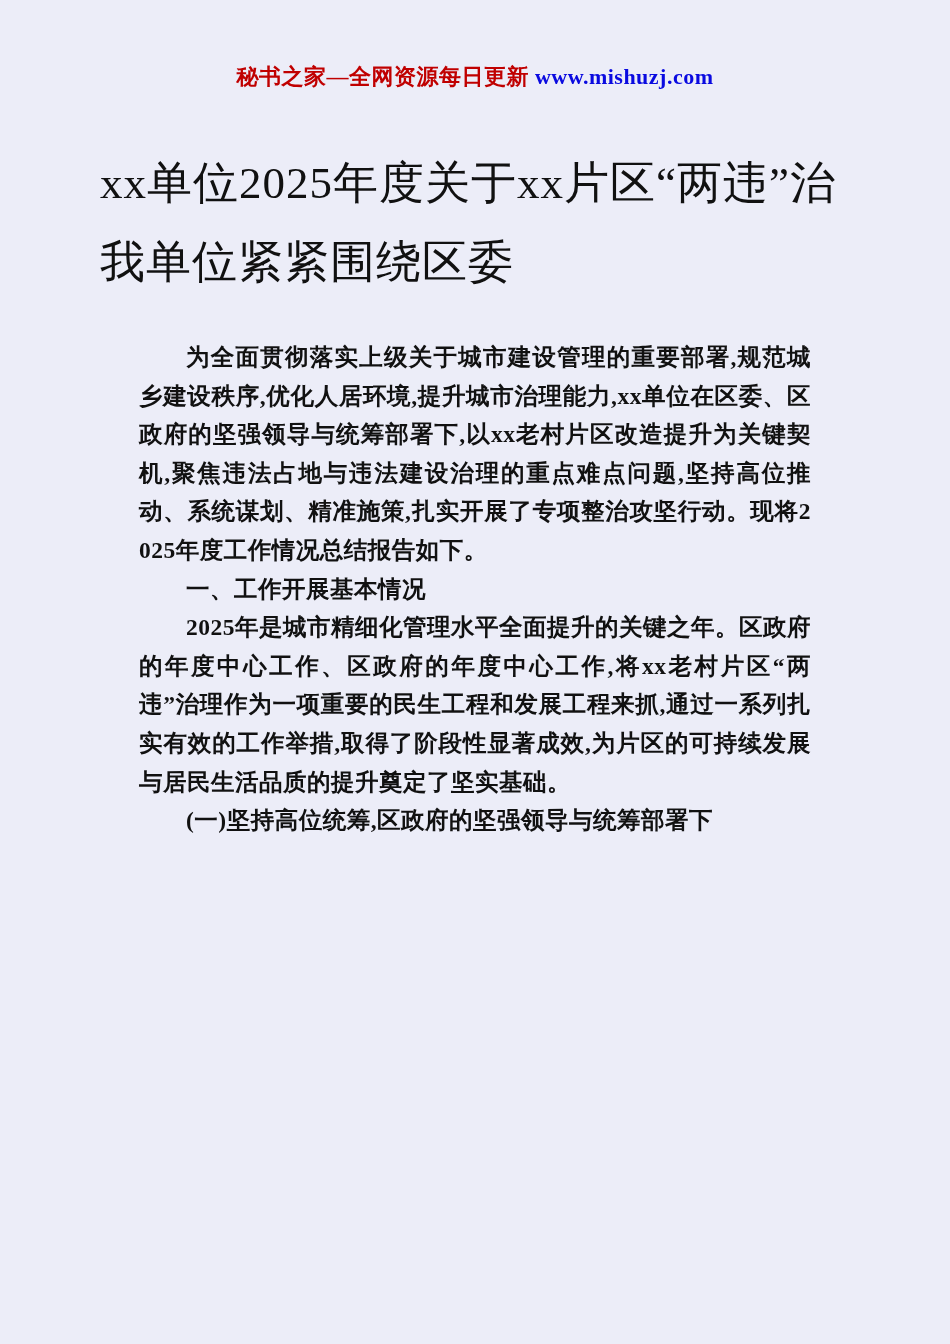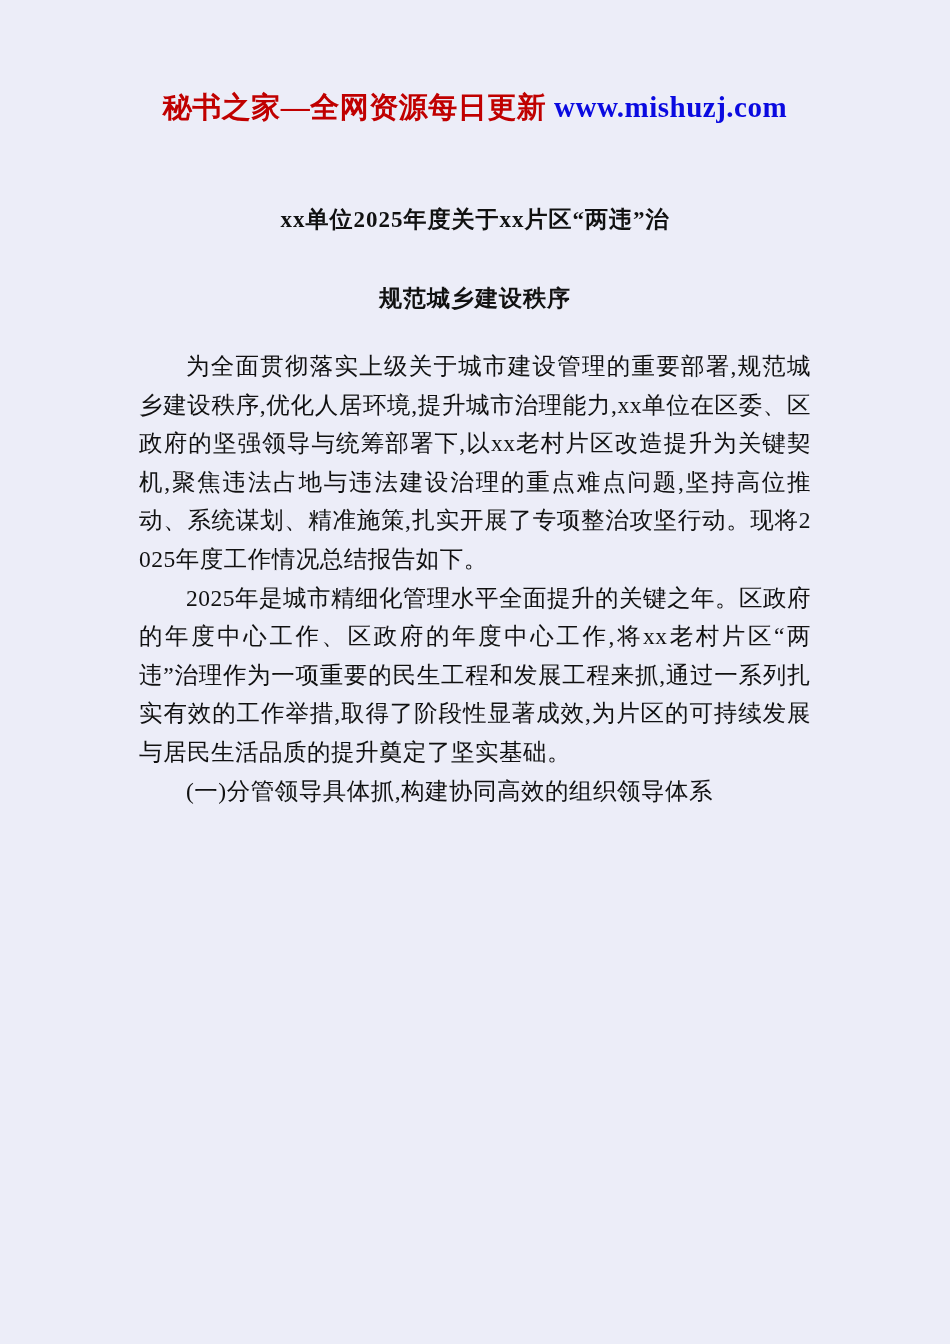--- a/index.html
+++ b/index.html
@@ -14,43 +14,43 @@
     color: #111111;
   }
   .page {
     width: 950px;
     height: 1344px;
     overflow: hidden;
     position: relative;
     box-sizing: border-box;
   }
   .site-header {
-    padding-top: 88px;
+    padding-top: 62px;
     text-align: center;
-    font-size: 29px;
+    font-size: 22px;
     font-weight: bold;
     letter-spacing: 0.5px;
     white-space: nowrap;
   }
   .site-header .url {
     text-decoration: none;
     font-weight: bold;
     cursor: pointer;
   }
   .doc-title {
     margin: 52px 100px 0 100px;
-    text-align: center;
-    font-size: 23px;
-    font-weight: 700;
+    font-size: 45px;
+    font-weight: 400;
     line-height: 79px;
     letter-spacing: 1px;
   }
   .doc-body {
     width: 672px;
-    margin: 9px auto 0 auto;
+    margin: 36px auto 0 auto;
+    font-weight: bold;
   }
   .doc-body p {
     margin: 0;
     font-size: 23.5px;
     line-height: 38.6px;
     text-align: justify;
     text-indent: 2em;
     word-break: break-all;
     letter-spacing: 0.5px;
   }
@@ -59,22 +59,23 @@
 <body style="background: rgb(236, 237, 248); color: rgb(17, 17, 17);">
 
 <div class="page">
 
   <div class="site-header">
     <span style="color: rgb(192, 0, 0);">秘书之家</span><span style="color: rgb(192, 0, 0);">—全网资源每日更新 </span><a class="url" style="color: rgb(10, 10, 224);">www.mishuzj.com</a>
   </div>
 
   <h1 class="doc-title">
     <span>xx单位2025年度关于xx片区“两违”治</span><br>
-    <span>规范城乡建设秩序</span>
+    <span>我单位紧紧围绕区委</span>
   </h1>
 
   <div class="doc-body">
       <p>为全面贯彻落实上级关于城市建设管理的重要部署,规范城乡建设秩序,优化人居环境,提升城市治理能力,xx单位在区委、区政府的坚强领导与统筹部署下,以xx老村片区改造提升为关键契机,聚焦违法占地与违法建设治理的重点难点问题,坚持高位推动、系统谋划、精准施策,扎实开展了专项整治攻坚行动。现将2025年度工作情况总结报告如下。</p>
+      <p>一、工作开展基本情况</p>
       <p>2025年是城市精细化管理水平全面提升的关键之年。区政府的年度中心工作、区政府的年度中心工作,将xx老村片区“两违”治理作为一项重要的民生工程和发展工程来抓,通过一系列扎实有效的工作举措,取得了阶段性显著成效,为片区的可持续发展与居民生活品质的提升奠定了坚实基础。</p>
-      <p>(一)分管领导具体抓,构建协同高效的组织领导体系</p>
+      <p>(一)坚持高位统筹,区政府的坚强领导与统筹部署下</p>
     </div>
 
 </div>
 
 </body></html>

